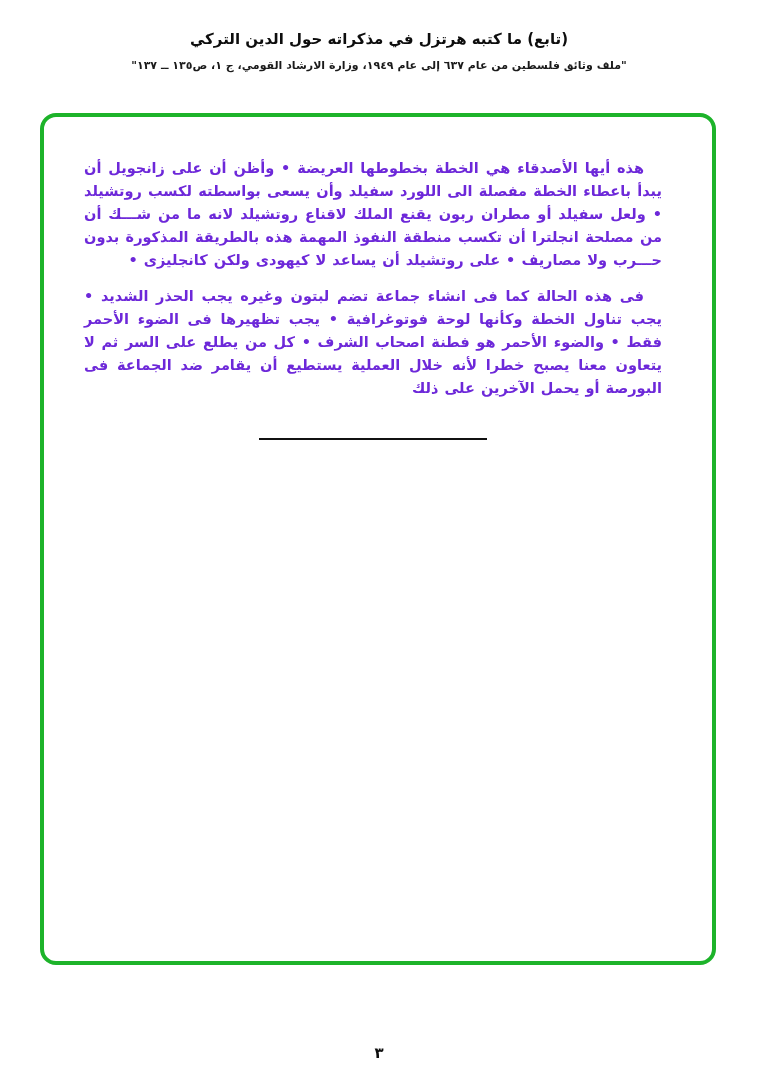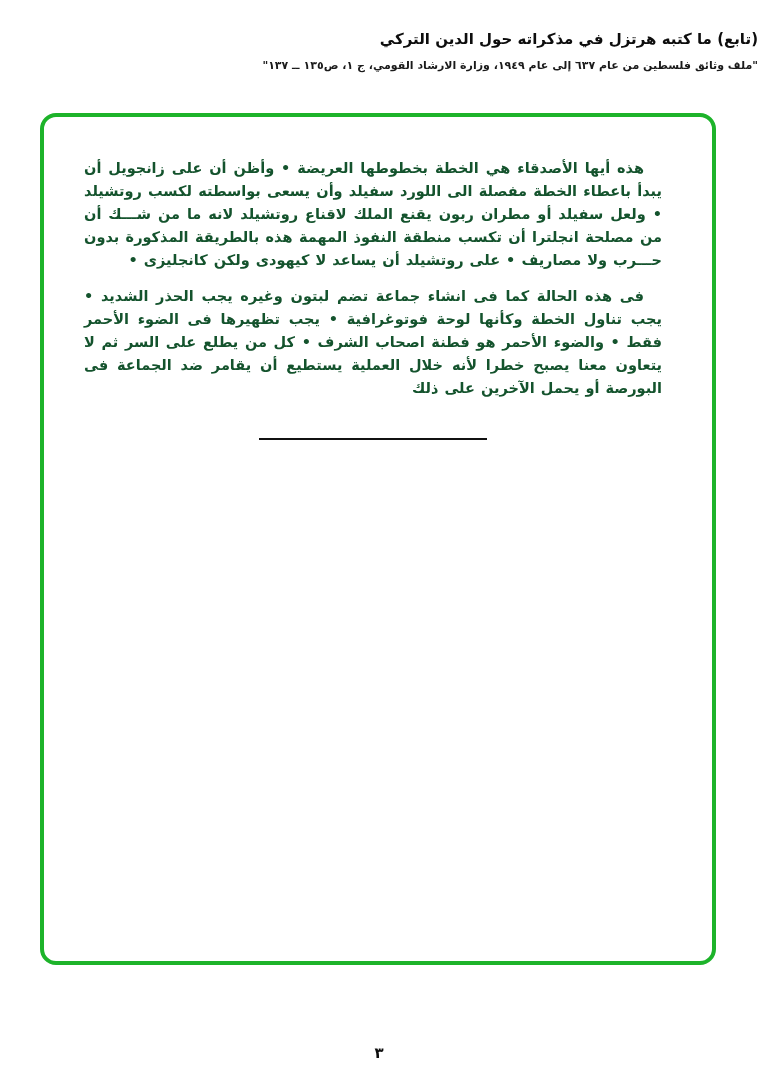--- a/index.html
+++ b/index.html
@@ -15,20 +15,21 @@
   }
   .page {
     position: relative;
     width: 758px;
     height: 1078px;
     background: #ffffff;
     overflow: hidden;
   }
   .header {
     direction: rtl;
+    text-align: center;
     padding-top: 30px;
   }
   .title {
     font-size: 15px;
     font-weight: bold;
     letter-spacing: 0.2px;
     color: #0d0d0d;
   }
   .source {
     font-size: 11px;
@@ -47,21 +48,21 @@
     box-sizing: border-box;
     background: #ffffff;
   }
   .content {
     direction: rtl;
     text-align: justify;
     padding: 40px 50px 0 24px;
     font-size: 14.5px;
     line-height: 23px;
     font-weight: bold;
-    color: #14532d;
+    color: #6d28d9;
     margin-left: 16px;
   }
   .content p {
     margin: 0 0 13px 0;
     text-indent: 18px;
     word-spacing: 1px;
   }
   .divider {
     width: 228px;
     height: 2px;

